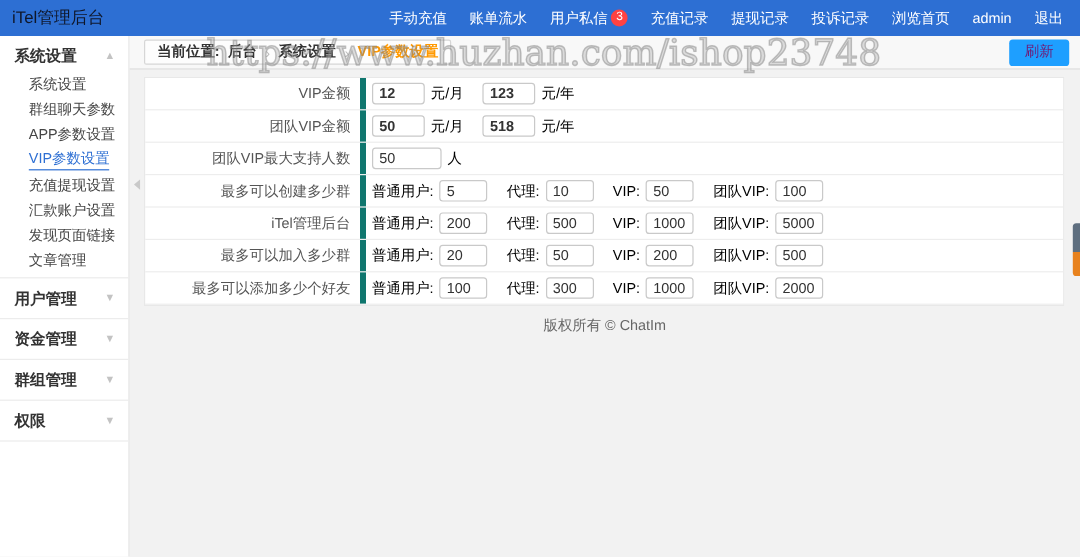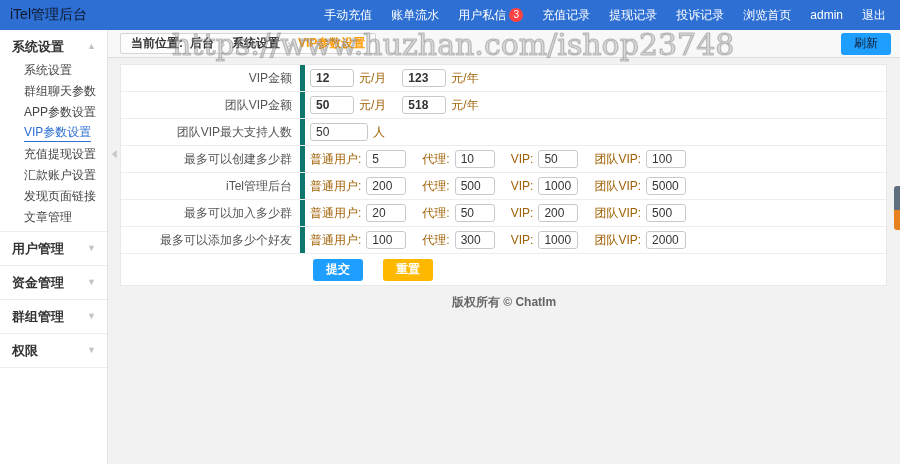--- a/index.html
+++ b/index.html
@@ -31,39 +31,39 @@
   .side-item.active .lbl{border-bottom:1px solid var(--active-link);padding-bottom:3px;}
   .content{flex:1;position:relative;}
   
   .crumb-bar{height:28px;background:#f8f8f8;border-bottom:1px solid #dcdcdc;display:flex;
              align-items:center;justify-content:space-between;padding:0 9px 0 12px;}
   .crumb-box{background:#fdfdfd;border:1px solid #d6d6d6;border-radius:2px;height:21px;display:flex;
              align-items:center;padding:0 10px;font-size:12px;color:#333;gap:7px;font-weight:bold;}
   .crumb{cursor:pointer;}
   .crumb-sep{color:#bbb;font-weight:normal;}
   .crumb.last{color:var(--crumb-orange);}
-  .refresh-btn{background:var(--accent);color:#0f172a;font-size:12px;height:22px;padding:0 13px;
+  .refresh-btn{background:var(--accent);color:#701a75;font-size:12px;height:22px;padding:0 13px;
                border:none;border-radius:3px;cursor:pointer;}
   
   .card{margin:6px 13px 0 12px;background:#fff;border:1px solid #e8e8e8;}
   .frow{display:flex;align-items:stretch;height:27px;border-bottom:1px solid #ededed;}
   .flabel{width:184px;padding-right:8px;display:flex;align-items:center;justify-content:flex-end;
           font-size:12px;color:#555;border-right:5px solid #0f766e;white-space:nowrap;}
   .fcontent{flex:1;display:flex;align-items:center;padding-left:5px;font-size:12px;color:#555;}
   .group{display:flex;align-items:center;gap:5px;margin-right:16px;white-space:nowrap;}
-  .pfx,.sfx{color:#a16207;}
+  .pfx,.sfx{color:#000000;}
   input.fld{height:18px;border:1px solid #c9c9c9;border-radius:3px;font-size:12px;color:#333;
             padding:0 5px;outline:none;font-family:inherit;background:#fff;}
   .w44{width:44px;font-weight:bold;} .w58{width:58px;} .w40{width:40px;}
   .btn-row{display:flex;align-items:center;height:31px;padding-left:192px;gap:20px;}
   .btn{height:22px;padding:0 13px;border:none;border-radius:3px;color:#fff;font-size:12px;
        font-weight:bold;cursor:pointer;}
   .btn-submit{background:var(--accent);}
   .btn-reset{background:var(--reset);}
-  .footer{text-align:center;font-size:12px;color:#666;margin-top:8px;font-weight:bold;}
+  .footer{text-align:center;font-size:12px;color:#666;margin-top:8px;}
   
   .watermark{position:absolute;top:27px;left:172px;font-family:"DejaVu Serif",serif;font-size:30px;
              white-space:nowrap;color:rgba(255,255,255,0.12);-webkit-text-stroke:1.2px rgba(125,125,125,0.45);
              text-shadow:0 0 1px rgba(130,130,130,0.3);pointer-events:none;z-index:40;}
   .collapse-handle{position:absolute;left:108px;top:138px;width:12px;height:30px;display:flex;
                    align-items:center;justify-content:center;color:#c9c9c9;font-size:11px;cursor:pointer;z-index:30;}
   .float-widget{position:absolute;right:0;top:186px;width:6px;height:44px;cursor:pointer;z-index:60;
                 border-radius:3px 0 0 3px;
                 background:linear-gradient(180deg,#5f6f80 0%,#5f6f80 55%,#e8821e 55%,#e8821e 100%);}
 </style>
@@ -270,24 +270,20 @@
                 <span class="pfx">VIP:</span>
                 <input class="fld w40" value="1000" style="">
               </span>
               <span class="group">
                 <span class="pfx">团队VIP:</span>
                 <input class="fld w40" value="2000" style="">
               </span>
             </div>
           </div>
         </div>
-      <div class="btn-row">
-        <button class="btn btn-submit">提交</button>
-        <button class="btn btn-reset">重置</button>
-      </div>
     </div>
 
     <div class="footer">版权所有 © ChatIm</div>
   </div>
 </div>
 
 <div class="watermark">https://www.huzhan.com/ishop23748</div>
 <div class="collapse-handle">
   <span style="transform:scaleX(.6);display:inline-block;">◀</span>
 </div>

